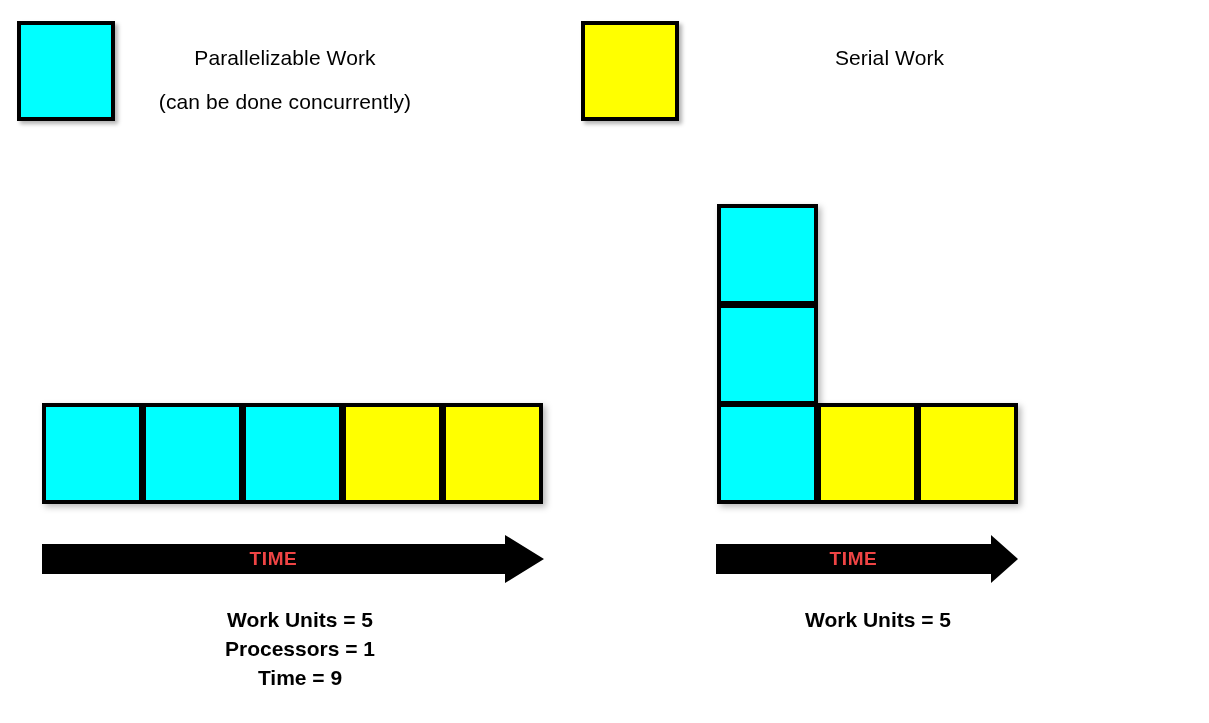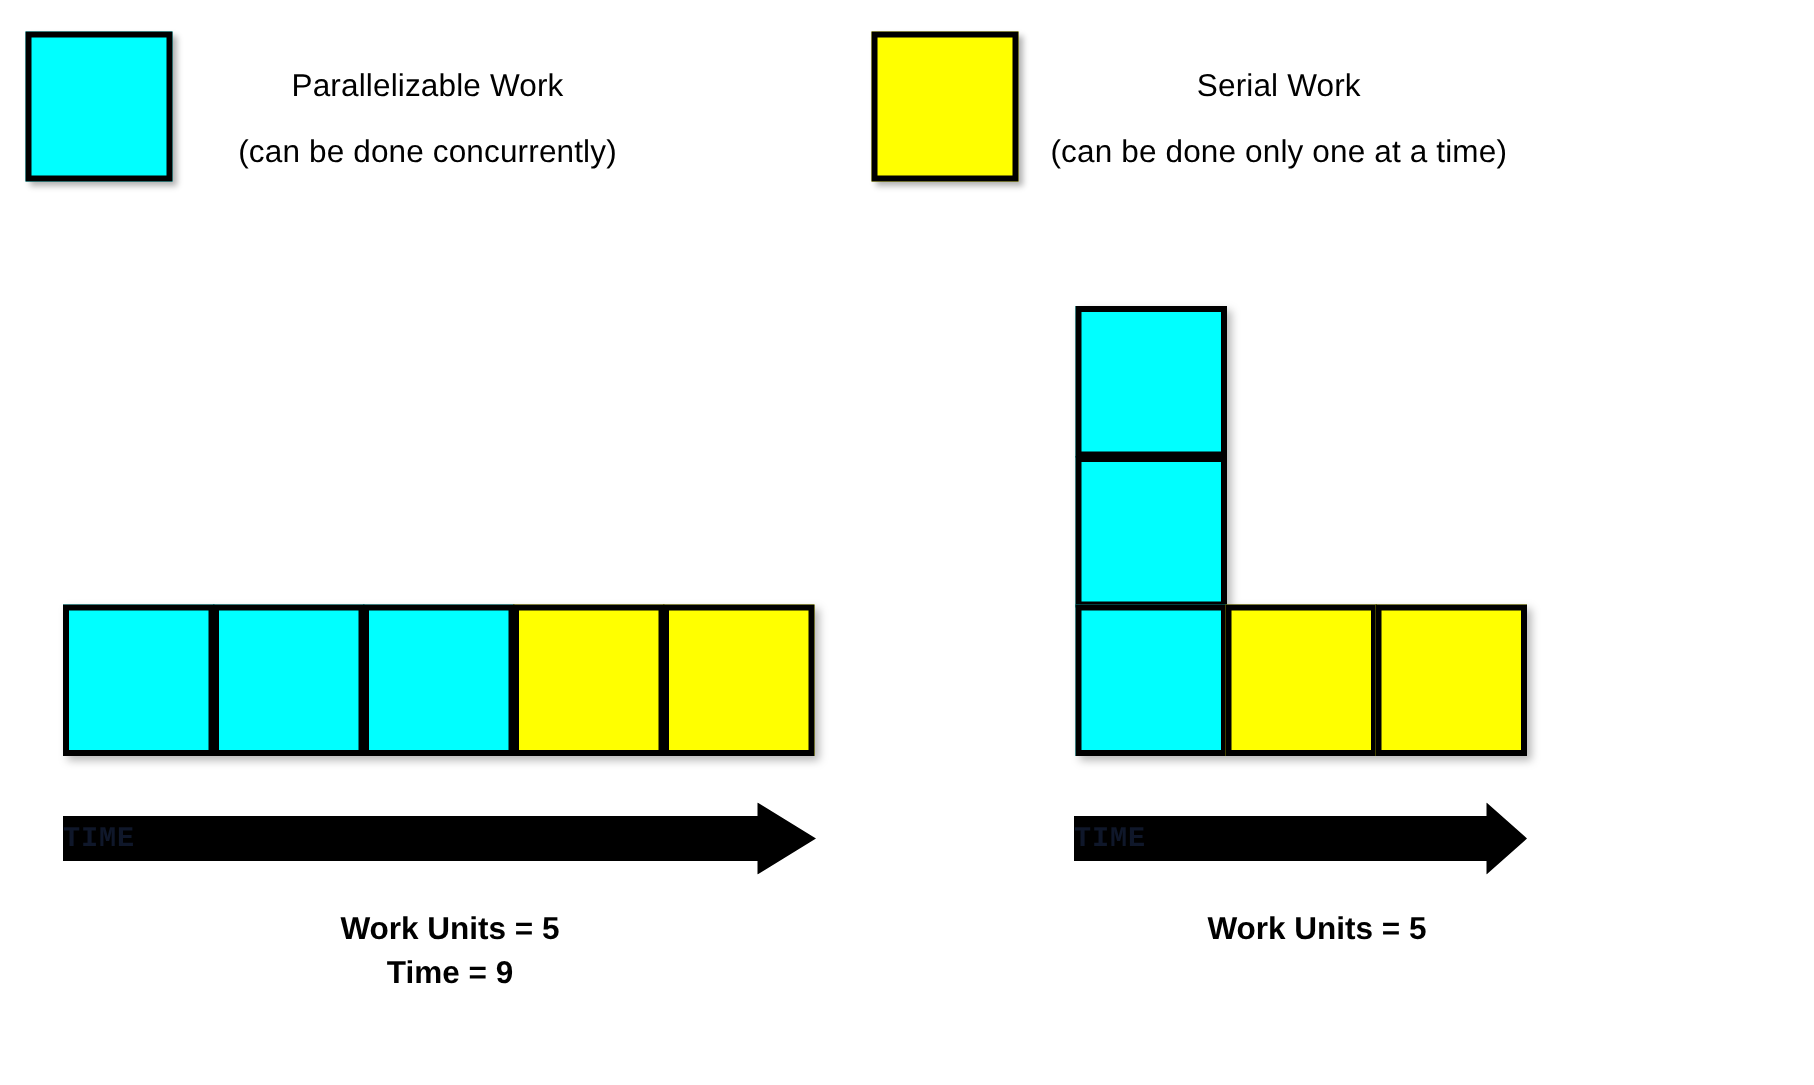--- a/index.html
+++ b/index.html
@@ -51,26 +51,26 @@
   .block-group { filter: drop-shadow(3px 3px 3px rgba(0,0,0,0.28)); }
 
   
   .time-arrow { position: absolute; }
   .time-arrow svg { display: block; }
   .time-label {
     position: absolute;
     top: 0;
     left: 0;
     width: 100%;
-    color: #0f172a;
+    text-align: center;
+    color: #ef4444;
     font-size: 19px;
     font-weight: bold;
     letter-spacing: 0.6px;
     line-height: 30px;
-    font-family: Liberation Mono, monospace;
   }
 
   
   .caption {
     text-align: center;
     font-size: 21px;
     line-height: 29px;
     color: #000000;
     white-space: nowrap;
   }
@@ -87,42 +87,42 @@
 
   <div class="abs legend-text" style="left:140px; top:44px; width:290px;">
     <span class="l1">Parallelizable Work</span>
     <span class="l2">(can be done concurrently)</span>
   </div>
 
   <div class="abs" style="left:581px; top:21px;">
     <div class="legend-swatch" style="width:98px; height:100px; background:#FFFF00;"></div>
   </div>
 
-  <div class="abs legend-text" style="left:675px; top:44px; width:355px;">
+  <div class="abs legend-text" style="left:712px; top:44px; width:355px;">
     <span class="l1">Serial Work</span>
-    <span class="l2">(can be done only one at a time)</span>
   </div>
 
   <div class="abs block-group" style="left:42px; top:403px;">
     <div class="abs block cyan" style="left:0px;   top:0px;"></div>
     <div class="abs block cyan" style="left:100px; top:0px;"></div>
     <div class="abs block cyan" style="left:200px; top:0px;"></div>
     <div class="abs block yellow" style="left:300px; top:0px;"></div>
     <div class="abs block yellow" style="left:400px; top:0px;"></div>
   </div>
 
   <div class="abs time-arrow" style="left:42px; top:535px; width:502px; height:48px;">
     <svg width="502" height="48" viewBox="0 0 502 48">
       <path d="M0,9 L463,9 L463,0 L502,24 L463,48 L463,39 L0,39 Z" fill="#000000"></path>
     </svg>
     <div class="time-label" style="top:9px; width:463px;">TIME</div>
   </div>
 
   <div class="abs caption" style="left:140px; top:605px; width:320px;">
     <span>Work Units = 5</span>
+    <span>Processors = 1</span>
     <span>Time = 9</span>
   </div>
 
   <div class="abs block-group" style="left:717px; top:204px;">
     <div class="abs block cyan" style="left:0px;   top:0px;"></div>
     <div class="abs block cyan" style="left:0px;   top:100px;"></div>
     <div class="abs block cyan" style="left:0px;   top:199px;"></div>
     <div class="abs block yellow" style="left:100px; top:199px;"></div>
     <div class="abs block yellow" style="left:200px; top:199px;"></div>
   </div>

